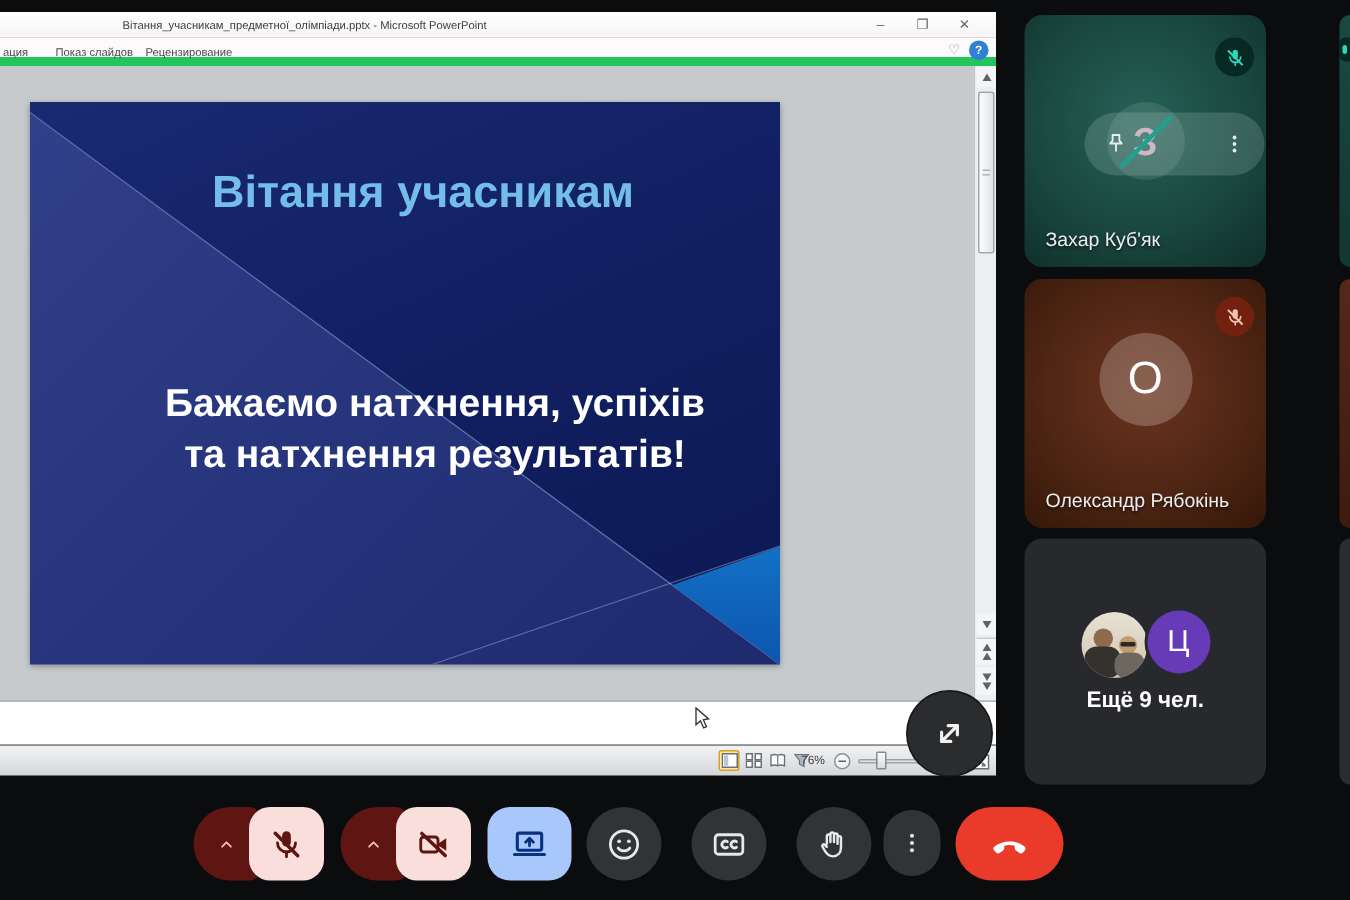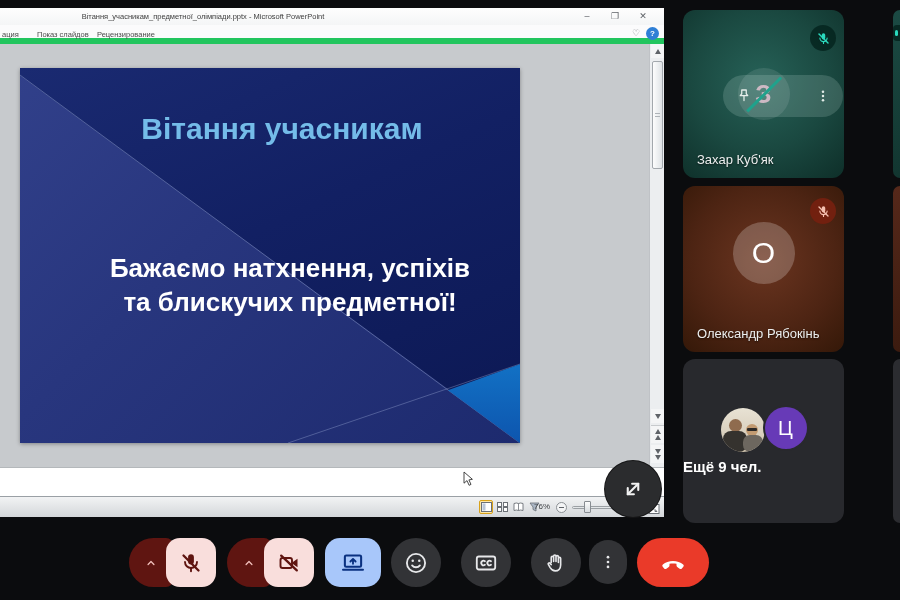--- a/index.html
+++ b/index.html
@@ -109,21 +109,21 @@
   .photo-av{position:absolute;left:0;top:1px;width:44px;height:44px;border-radius:50%;overflow:hidden;
             background:linear-gradient(#e8e2d4 0%,#cfc3ae 100%);}
   .p1-head{position:absolute;left:8px;top:11px;width:13px;height:13px;border-radius:50%;background:#8f6b4e;}
   .p1-body{position:absolute;left:2px;top:23px;width:24px;height:21px;border-radius:8px;background:#35322e;}
   .p2-head{position:absolute;left:25px;top:16px;width:12px;height:12px;border-radius:50%;background:#c29b72;}
   .p2-glasses{position:absolute;left:26px;top:20px;width:10px;height:2.5px;background:#2c2a28;border-radius:1px;}
   .p2-body{position:absolute;left:22px;top:27px;width:20px;height:17px;border-radius:7px;background:#6d675f;}
   .purple-av{position:absolute;right:0;top:0;width:42px;height:42px;border-radius:50%;
              background:var(--purple-avatar,#673ab7);display:flex;align-items:center;justify-content:center;
              font-size:20px;color:#fff;box-shadow:0 0 0 2px var(--tile3-bg,#28292d);}
-  .t3-label{position:absolute;left:0;right:0;top:99px;text-align:left;font-size:15px;font-weight:bold;color:#fff;}
+  .t3-label{position:absolute;left:0;right:0;top:99px;text-align:center;font-size:15px;font-weight:bold;color:#fff;}
 
   .sliver{position:absolute;left:893px;width:7px;border-radius:12px 0 0 12px;}
   .sliver-1{top:10px;height:168px;background:linear-gradient(#1b4a43,#123630);}
   .sliver-2{top:186px;height:166px;background:linear-gradient(#55281a,#3c1b0f);}
   .sliver-3{top:359px;height:164px;background:#2b2c30;}
   .sliver-badge{position:absolute;left:0;top:15px;width:7px;height:16px;background:rgba(5,37,31,.9);
                 border-radius:4px 0 0 4px;}
   .sliver-badge::after{content:"";position:absolute;left:2px;top:5px;width:3px;height:6px;background:#2bd9bd;border-radius:2px;}
 
   
@@ -171,21 +171,21 @@
         <svg class="slide-lines" width="500" height="375">
           <line x1="0" y1="7" x2="500" y2="375" stroke="rgba(165,180,220,0.5)" stroke-width="0.8"></line>
           <line x1="500" y1="296" x2="268" y2="375" stroke="rgba(165,180,220,0.45)" stroke-width="0.8"></line>
         </svg>
         <div class="slide-cyan"></div>
         <div class="slide-title">
           <div>Вітання учасникам</div>
         </div>
         <div class="slide-body">
           <div>Бажаємо натхнення, успіхів</div>
-          <div>та блискучих предметної!</div>
+          <div>та натхнення результатів!</div>
         </div>
       </div>
 
       <div class="vscroll">
         <div class="sb-btn sb-up">
             <span class="tri-u"></span>
           </div>
         <div class="sb-thumb">
             <span class="sb-grip"></span>
           </div>

